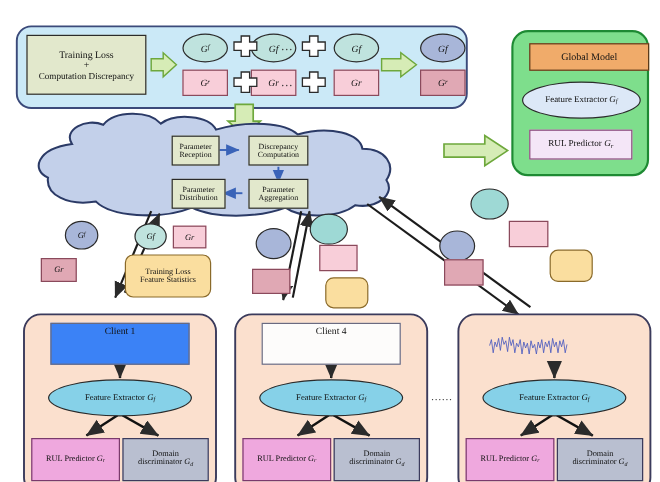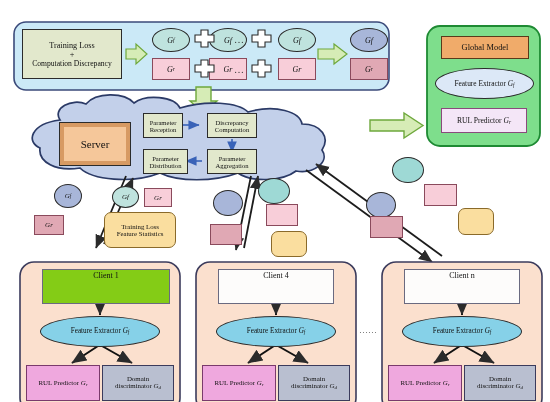--- a/index.html
+++ b/index.html
@@ -151,34 +151,30 @@
     <g fill="#fff" stroke="#2b2b2b" stroke-width="1.1">
       <path d="M196,18 h6 v-5 h7 v5 h6 v7 h-6 v5 h-7 v-5 h-6 z" transform="translate(-1,1)"></path>
       <path d="M253,18 h6 v-5 h7 v5 h6 v7 h-6 v5 h-7 v-5 h-6 z" transform="translate(-1,1)"></path>
       <path d="M196,48 h6 v-5 h7 v5 h6 v7 h-6 v5 h-7 v-5 h-6 z" transform="translate(-1,1)"></path>
       <path d="M253,48 h6 v-5 h7 v5 h6 v7 h-6 v5 h-7 v-5 h-6 z" transform="translate(-1,1)"></path>
     </g>
   </svg>
   <div class="lbl" style="left:228px;top:17px;width:22px;height:14px;font-size:10px;color:#333;">…</div>
   <div class="lbl" style="left:228px;top:47px;width:22px;height:14px;font-size:10px;color:#333;">…</div>
 
-  <div class="node" style="left:441px;top:20px;width:88px;height:23px;background:#f0ab6a;border-color:#5a3a1a;font-size:8.4px;">
+  <div class="node" style="left:441px;top:20px;width:100px;height:23px;background:#f0ab6a;border-color:#5a3a1a;font-size:8.4px;">
     <span>Global Model</span>
   </div>
   <div class="node ell" style="left:435px;top:52px;width:99px;height:31px;background:#dce8f7;border-color:#2b2b2b;font-size:7.4px;">
     <span><span>Feature Extractor </span><span class="it">G</span><span class="sub">f</span></span>
   </div>
   <div class="node" style="left:441px;top:92px;width:86px;height:25px;background:#f4e6f7;border-color:#8a4a7c;font-size:7.6px;">
     <span><span>RUL Predictor </span><span class="it">G</span><span class="sub">r</span></span>
   </div>
 
-  <div class="node" style="left:60px;top:107px;width:70px;height:42px;background:#f5c79a;
-              border:4px solid #d79a63;outline:1.4px solid #2b2b2b;font-size:11px;">
-    <span>Server</span>
-  </div>
 
   <div class="node" style="left:143px;top:97px;width:40px;height:25px;background:#e2e8cc;flex-direction:column;font-size:6.6px;">
     <span>Parameter</span>
     <span>Reception</span>
   </div>
   <div class="node" style="left:207px;top:97px;width:50px;height:25px;background:#e2e8cc;flex-direction:column;font-size:6.6px;">
     <span>Discrepancy</span>
     <span>Computation</span>
   </div>
   <div class="node" style="left:143px;top:133px;width:45px;height:25px;background:#e2e8cc;flex-direction:column;font-size:6.6px;">
@@ -214,21 +210,21 @@
   <div class="node" style="left:210px;top:208px;width:32px;height:21px;background:#e0a8b4;border-color:#8a4a5c;"></div>
   <div class="node" style="left:266px;top:188px;width:32px;height:22px;background:#f8ced9;border-color:#8a4a5c;"></div>
   <div class="node rrect" style="left:271px;top:215px;width:36px;height:26px;background:#fade9f;border-color:#8a6a2a;"></div>
 
   <div class="node ell" style="left:392px;top:141px;width:32px;height:26px;background:#9ed9d5;"></div>
   <div class="node ell" style="left:366px;top:176px;width:30px;height:26px;background:#a8b6d9;"></div>
   <div class="node" style="left:424px;top:168px;width:33px;height:22px;background:#f8ced9;border-color:#8a4a5c;"></div>
   <div class="node" style="left:370px;top:200px;width:33px;height:22px;background:#e0a8b4;border-color:#8a4a5c;"></div>
   <div class="node rrect" style="left:458px;top:192px;width:36px;height:27px;background:#fade9f;border-color:#8a6a2a;"></div>
 
-  <div class="node" style="left:42px;top:253px;width:128px;height:35px;background:#84cc16;border-color:#6a6a80;
+  <div class="node" style="left:42px;top:253px;width:116px;height:35px;background:#3b82f6;border-color:#6a6a80;
               align-items:flex-start;font-size:8px;padding-top:1px;">
     <span>Client 1</span>
   </div>
   <div class="node ell" style="left:40px;top:300px;width:120px;height:31px;background:#86d1e8;font-size:7.2px;">
     <span><span>Feature Extractor </span><span class="it">G</span><span class="sub">f</span></span>
   </div>
   <div class="node" style="left:26px;top:349px;width:74px;height:36px;background:#efa8de;border-color:#7a3a6c;font-size:6.9px;">
     <span><span>RUL Predictor </span><span class="it">G</span><span class="sub">r</span></span>
   </div>
   <div class="node" style="left:102px;top:349px;width:72px;height:36px;background:#b9bfd0;border-color:#3b3b5c;
@@ -248,24 +244,20 @@
     <span><span>RUL Predictor </span><span class="it">G</span><span class="sub">r</span></span>
   </div>
   <div class="node" style="left:278px;top:349px;width:72px;height:36px;background:#b9bfd0;border-color:#3b3b5c;
               flex-direction:column;font-size:6.9px;">
     <span>Domain</span>
     <span><span>discriminator </span><span class="it">G</span><span class="sub">d</span></span>
   </div>
 
   <div class="lbl" style="left:352px;top:308px;width:32px;height:14px;font-size:9px;color:#444;">……</div>
 
-  <div class="node" style="left:404px;top:253px;width:116px;height:35px;background:#fdfcfb;border-color:#6a6a80;
-              align-items:flex-start;font-size:8px;padding-top:1px;">
-    <span>Client n</span>
-  </div>
   <div class="node ell" style="left:402px;top:300px;width:120px;height:31px;background:#86d1e8;font-size:7.2px;">
     <span><span>Feature Extractor </span><span class="it">G</span><span class="sub">f</span></span>
   </div>
   <div class="node" style="left:388px;top:349px;width:74px;height:36px;background:#efa8de;border-color:#7a3a6c;font-size:6.9px;">
     <span><span>RUL Predictor </span><span class="it">G</span><span class="sub">r</span></span>
   </div>
   <div class="node" style="left:464px;top:349px;width:72px;height:36px;background:#b9bfd0;border-color:#3b3b5c;
               flex-direction:column;font-size:6.9px;">
     <span>Domain</span>
     <span><span>discriminator </span><span class="it">G</span><span class="sub">d</span></span>

